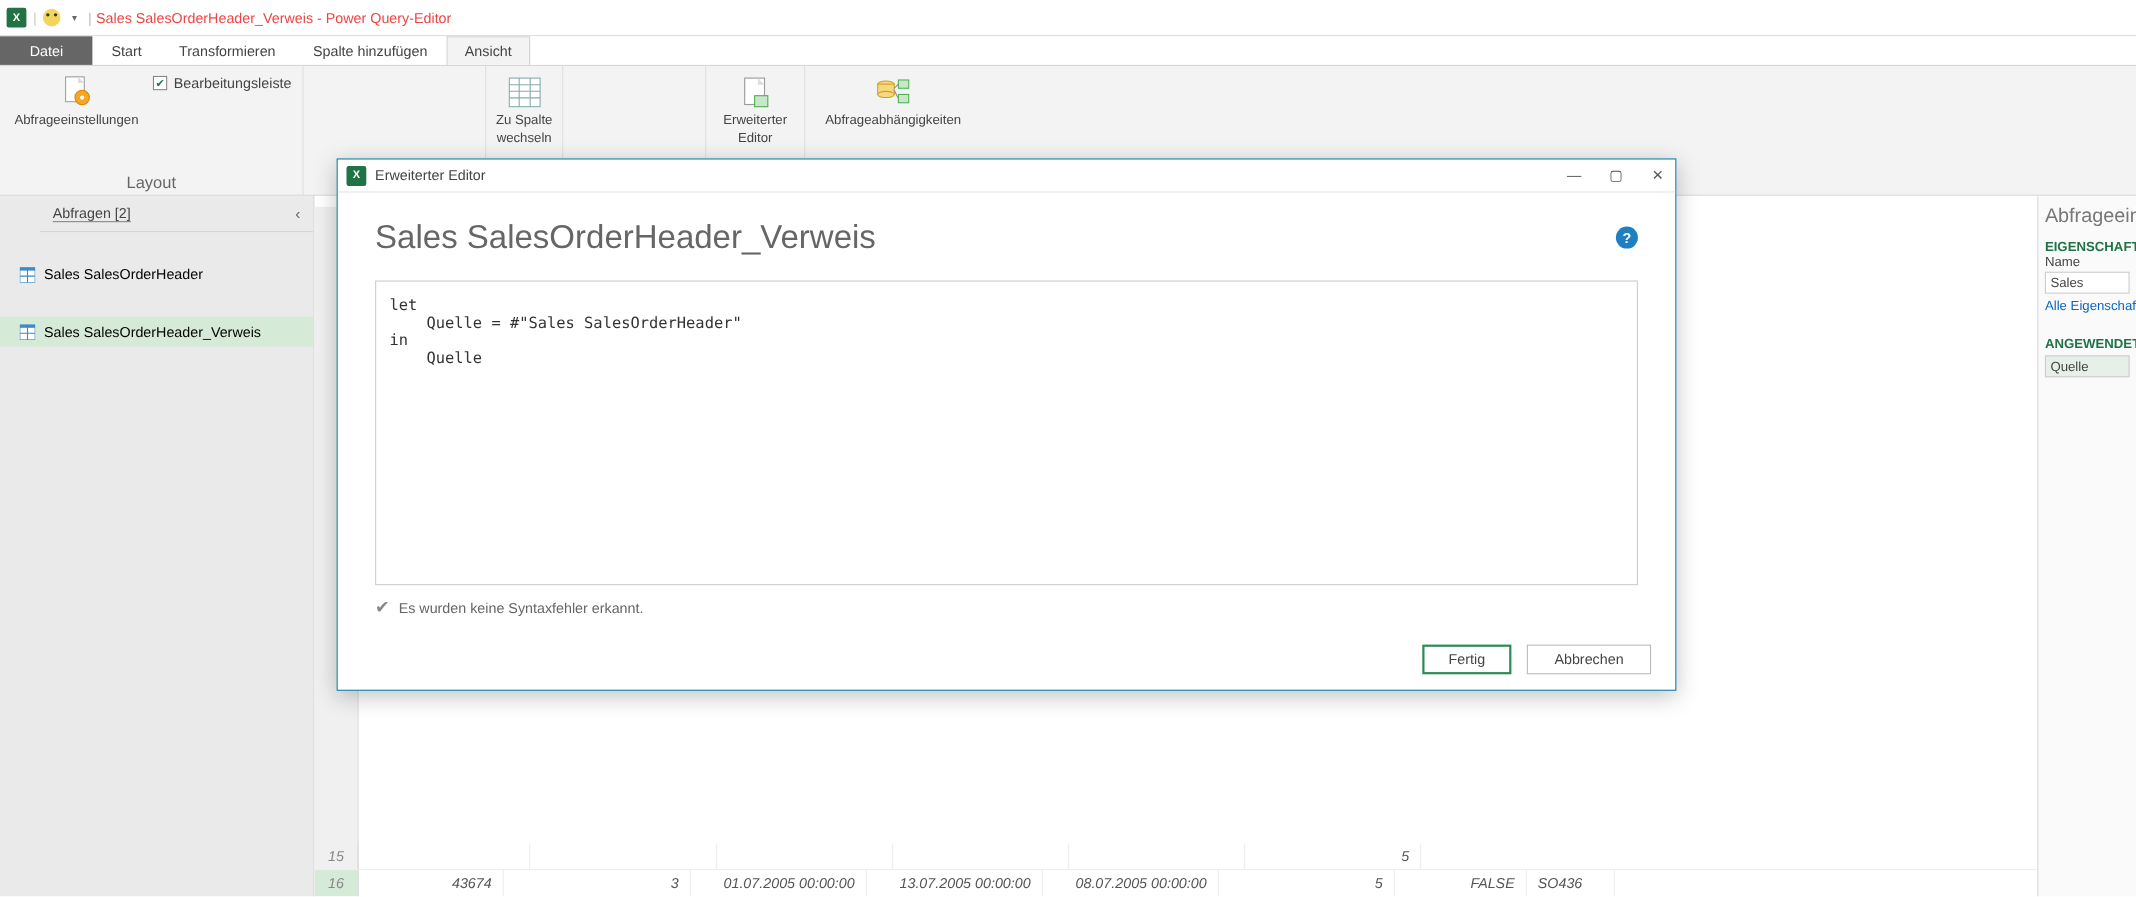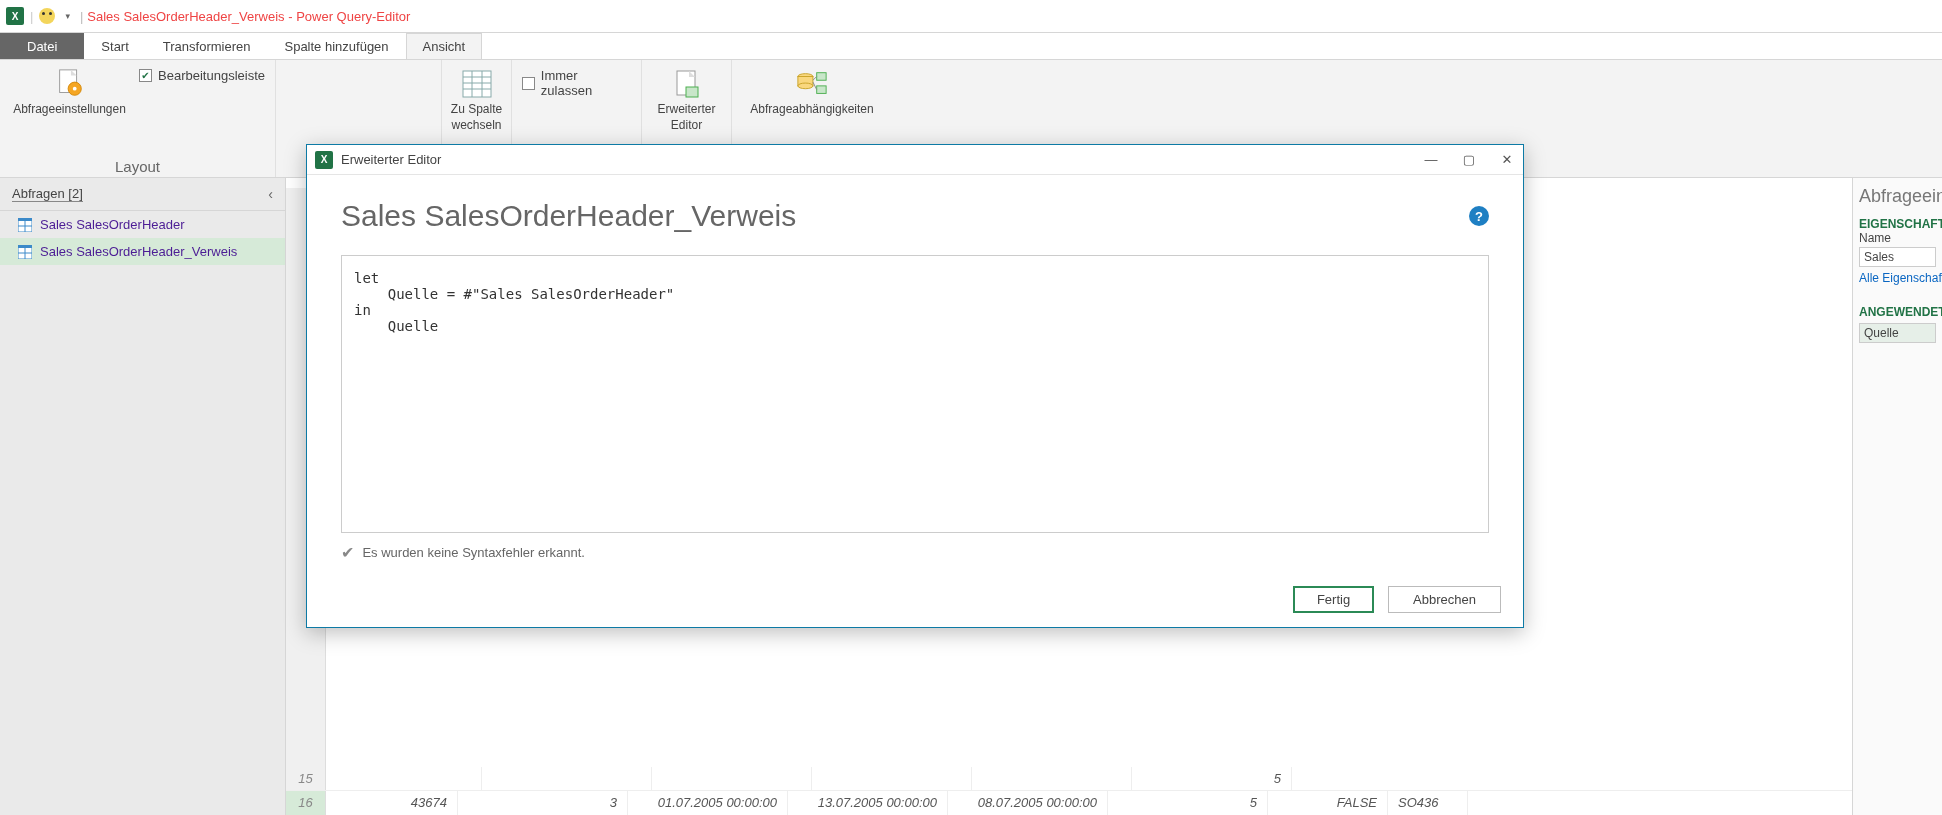--- a/index.html
+++ b/index.html
@@ -29,24 +29,24 @@
   .big-btn{display:flex; flex-direction:column; align-items:center; gap:2px; font-size:12px; color:#444; padding:4px 6px; min-width:70px;}
   .big-btn .iconbox{width:32px;height:32px;display:flex;align-items:center;justify-content:center;}
   .checklist{display:flex;flex-direction:column;gap:6px;font-size:13px;color:#444;padding-top:4px;}
   .chk{display:flex;align-items:center;gap:6px;}
   .chk .box{width:13px;height:13px;border:1px solid #888;display:flex;align-items:center;justify-content:center;font-size:10px;color:#217346;background:#fff;}
   .chk .box.checked::after{content:'✔';}
 
   
   .workspace{display:flex;height:637px;}
   .queries-pane{width:286px;background:#eaeaea;border-right:1px solid #d6d6d6;}
-  .queries-header{display:flex;align-items:center;justify-content:space-between;padding:8px 12px;border-bottom:1px solid #d6d6d6;font-size:13px;color:#444;}
+  .queries-header{display:flex;align-items:center;justify-content:space-between;padding:8px 12px;border-bottom:1px solid #d6d6d6;font-size:13px;color:#444;margin-left:36px;}
   .queries-header .title-u{border-bottom:1px solid #888;}
   .collapse-caret{font-size:14px;color:#666;}
-  .query-item{display:flex;align-items:center;gap:8px;padding:6px 18px;font-size:13px;color:#4c1d95;}
+  .query-item{display:flex;align-items:center;gap:8px;padding:6px 18px;font-size:13px;color:#000000;margin-top:25px;}
   .query-item.selected{background:#d6ead8;}
   .query-icon{width:14px;height:14px;}
   .query-icon svg{display:block;}
 
   .grid-area{flex:1;position:relative;background:#fff;overflow:hidden;}
   .grid-gutter{position:absolute;left:0;top:10px;bottom:0;width:40px;background:#f0f0f0;border-right:1px solid #ddd;}
   .grid-row{position:absolute;left:0;right:0;height:24px;display:flex;font-size:13px;color:#555;}
   .grid-row .rownum{width:40px;text-align:center;line-height:24px;border-right:1px solid #ddd;font-style:italic;color:#888;}
   .grid-row .c{padding:0 10px;line-height:24px;border-right:1px solid #eee;font-style:italic;}
   .grid-row .c.num{text-align:right;}
@@ -141,28 +141,20 @@
               <line x1="20" y1="1" x2="20" y2="27" stroke="#8aa"></line>
             </svg>
         </div>
         <span>Zu Spalte</span>
         <span>wechseln</span>
       </div>
     </div>
   </div>
 
   <div class="ribbon-group" style="width:130px;">
-    <div class="ribbon-top">
-      <div class="checklist">
-        <label class="chk">
-          <span class="box"></span>
-          <span>Immer zulassen</span>
-        </label>
-      </div>
-    </div>
     <div class="ribbon-group-label"></div>
   </div>
 
   <div class="ribbon-group" style="width:90px;">
     <div class="ribbon-top" style="justify-content:center;">
       <div class="big-btn">
         <div class="iconbox">
           <svg width="30" height="30" viewBox="0 0 30 30">
               <rect x="5" y="2" width="18" height="24" fill="#fff" stroke="#999"></rect>
               <polygon points="17,2 23,8 17,8" fill="#ddd"></polygon>

